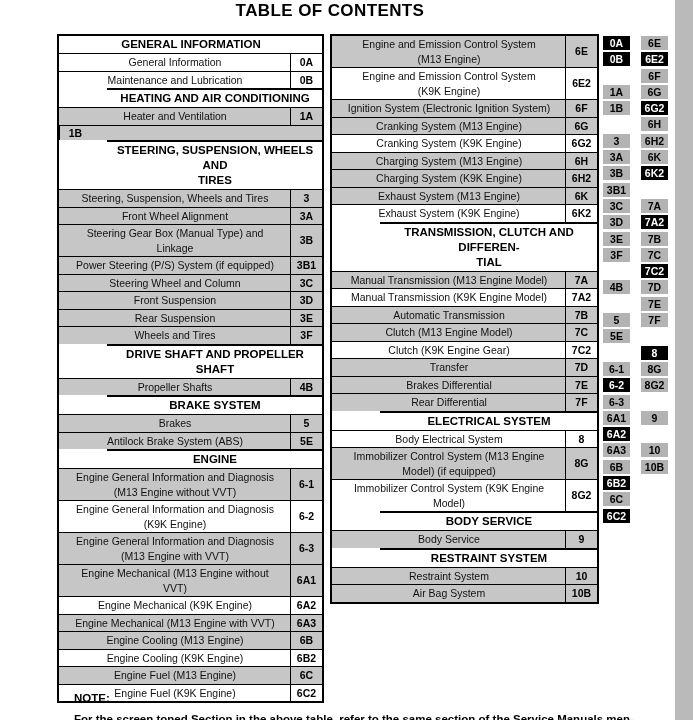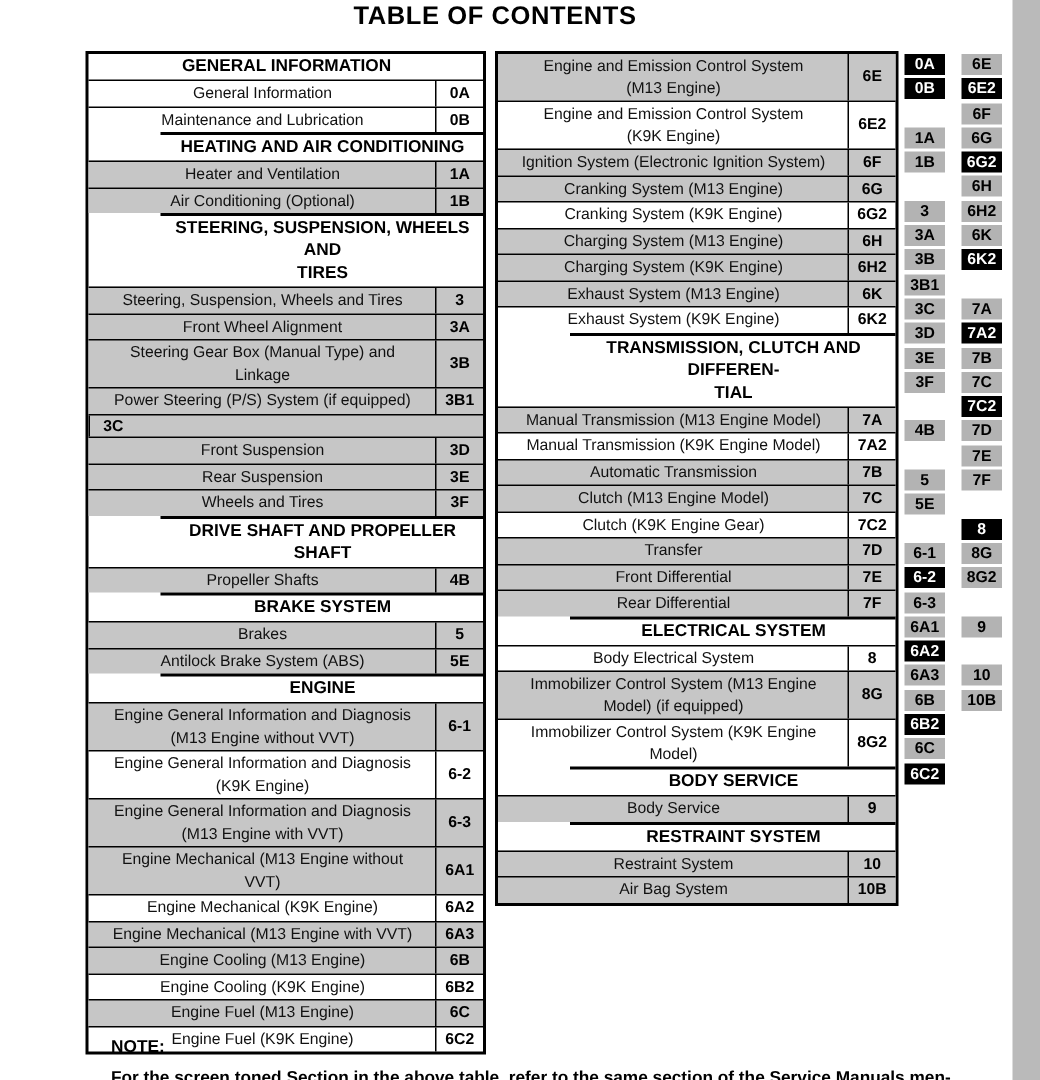--- a/index.html
+++ b/index.html
@@ -128,21 +128,20 @@
       <div class="row item">
         <div class="label">Maintenance and Lubrication</div>
         <div class="code">0B</div>
       </div>
       <div class="row header">HEATING AND AIR CONDITIONING</div>
       <div class="row item toned">
         <div class="label">Heater and Ventilation</div>
         <div class="code">1A</div>
       </div>
       <div class="row item toned">
-        <div class="label">Air Conditioning (Optional)</div>
         <div class="code">1B</div>
       </div>
       <div class="row header">STEERING, SUSPENSION, WHEELS AND
 TIRES</div>
       <div class="row item toned">
         <div class="label">Steering, Suspension, Wheels and Tires</div>
         <div class="code">3</div>
       </div>
       <div class="row item toned">
         <div class="label">Front Wheel Alignment</div>
@@ -151,20 +150,21 @@
       <div class="row item toned">
         <div class="label">Steering Gear Box (Manual Type) and
 Linkage</div>
         <div class="code">3B</div>
       </div>
       <div class="row item toned">
         <div class="label">Power Steering (P/S) System (if equipped)</div>
         <div class="code">3B1</div>
       </div>
       <div class="row item toned">
+        <div class="label">Steering Wheel and Column</div>
         <div class="code">3C</div>
       </div>
       <div class="row item toned">
         <div class="label">Front Suspension</div>
         <div class="code">3D</div>
       </div>
       <div class="row item toned">
         <div class="label">Rear Suspension</div>
         <div class="code">3E</div>
       </div>
@@ -291,21 +291,21 @@
       </div>
       <div class="row item">
         <div class="label">Clutch (K9K Engine Gear)</div>
         <div class="code">7C2</div>
       </div>
       <div class="row item toned">
         <div class="label">Transfer</div>
         <div class="code">7D</div>
       </div>
       <div class="row item toned">
-        <div class="label">Front Differential</div>
+        <div class="label">Brakes Differential</div>
         <div class="code">7E</div>
       </div>
       <div class="row item toned">
         <div class="label">Rear Differential</div>
         <div class="code">7F</div>
       </div>
       <div class="row header">ELECTRICAL SYSTEM</div>
       <div class="row item">
         <div class="label">Body Electrical System</div>
         <div class="code">8</div>

